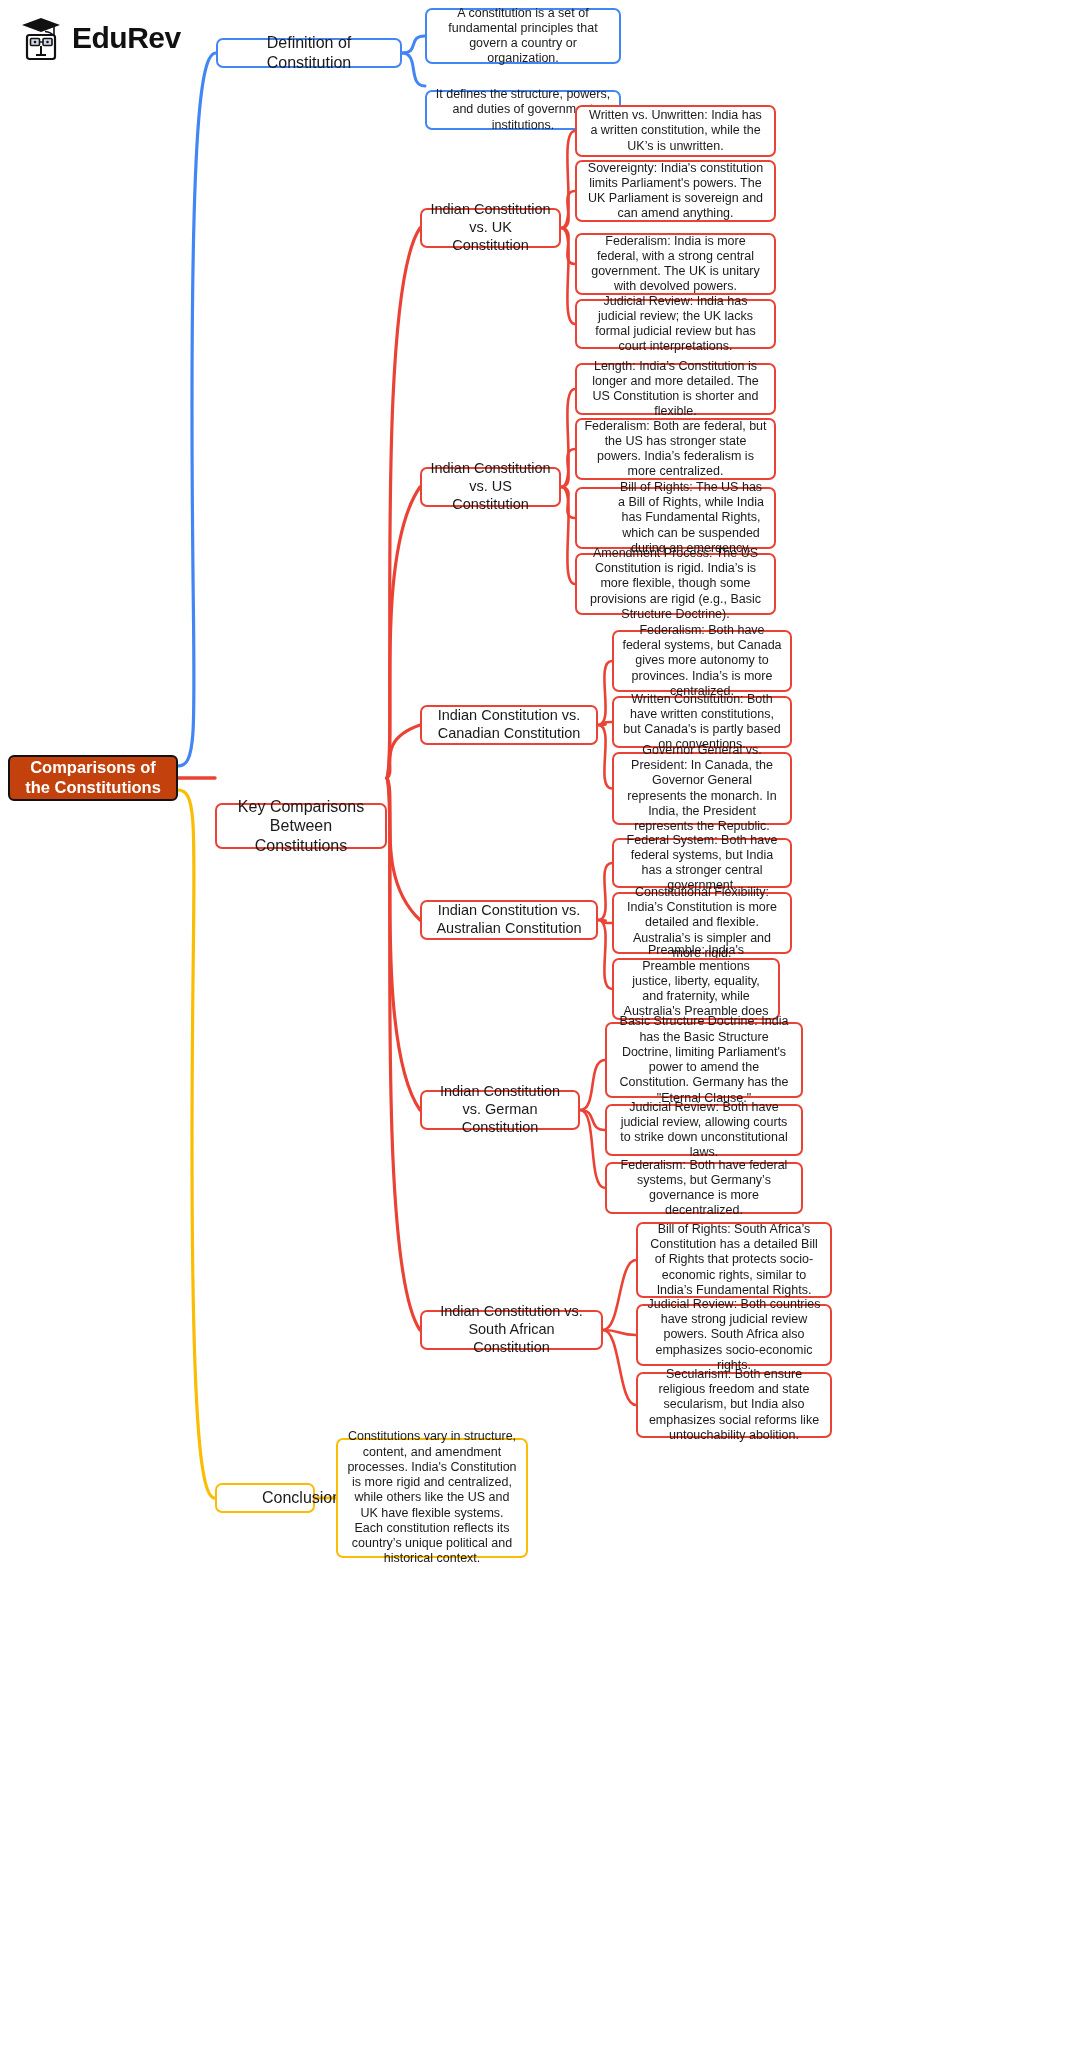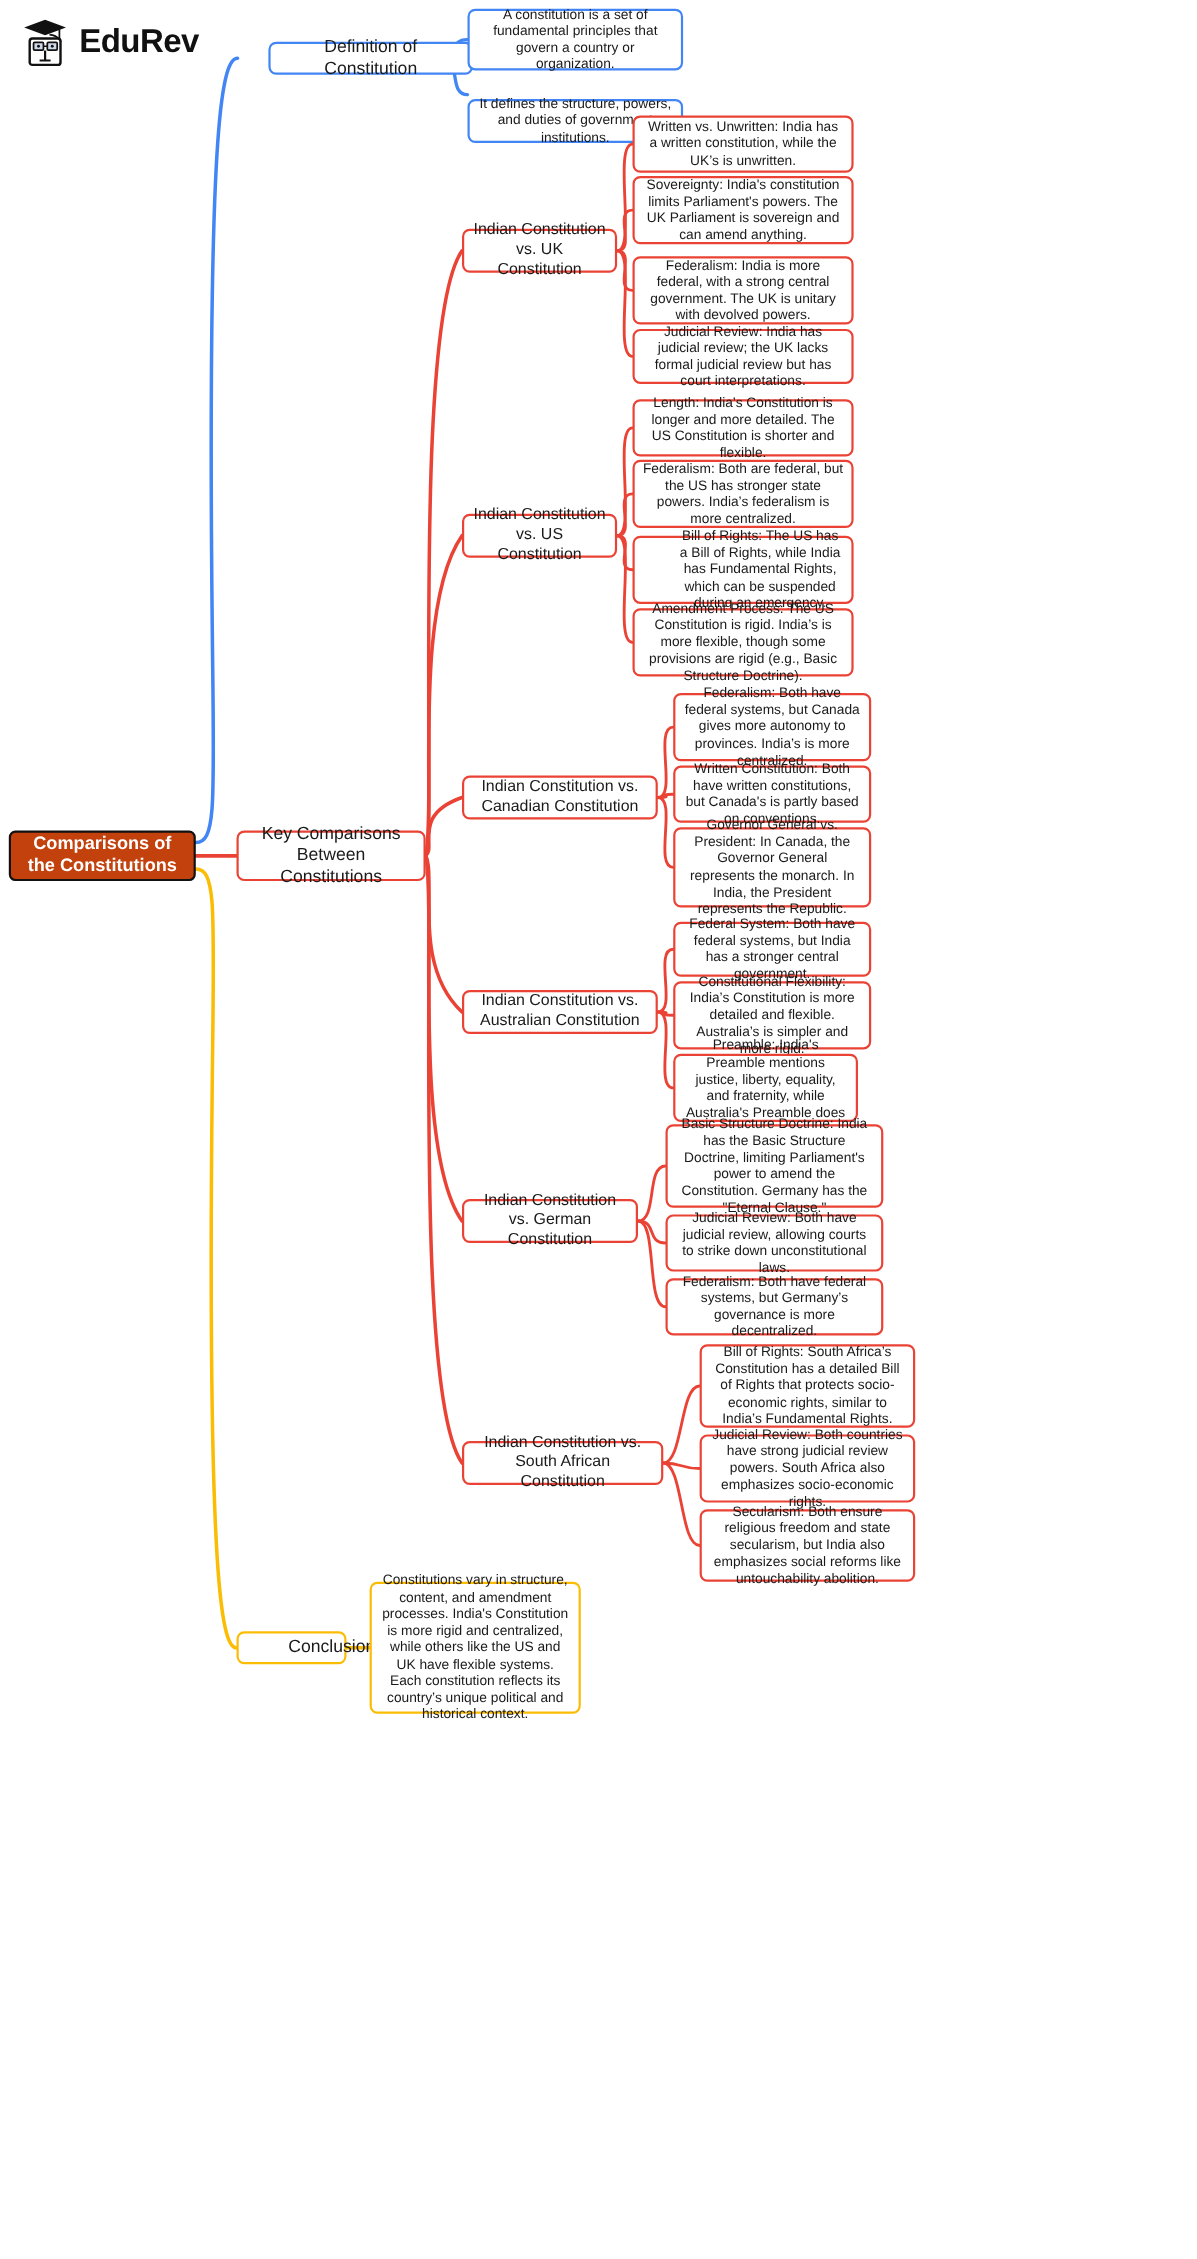--- a/index.html
+++ b/index.html
@@ -60,21 +60,21 @@
     border: 2px solid #111111;
     border-radius: 6px;
     line-height: 1.2;
   }
   .node.branch {
     font-size: 16px;
     border-width: 2.5px;
     border-style: solid;
   }
   .node.branch.blue  { border-color: #4285f4; }
-  .node.branch.red   { border-color: #ea4335; }
+  .node.branch.red   { border-color: #ea4335; margin-top: 48px; }
   .node.branch.amber { border-color: #fbbc04; padding-left: 45px; }
 
   .node.sub {
     font-size: 14.5px;
     border-width: 2px;
     border-style: solid;
   }
   .node.sub.red { border-color: #ea4335; }
 
   .node.leaf {
@@ -141,21 +141,21 @@
       <path d="M21.5 28 L25 28" stroke="#111" stroke-width="1.4"></path>
       <path d="M23 32 L23 41 M18 41 L28 41" stroke="#111" stroke-width="2"></path>
     </svg>
     <div class="logo-text">EduRev</div>
   </div>
 
   <div class="node root" style="left:8px; top:755px; width:170px; height:46px;">
     <span>Comparisons of the Constitutions</span>
   </div>
 
-  <div class="node branch blue" style="left:216px; top:38px; width:186px; height:30px;margin-left:28px;">
+  <div class="node branch blue" style="left:216px; top:38px; width:186px; height:30px;">
     <span>Definition of Constitution</span>
   </div>
   <div class="node leaf blue" style="left:425px; top:8px; width:196px; height:56px;">
     <span>A constitution is a set of fundamental principles that govern a country or organization.</span>
   </div>
   <div class="node leaf blue" style="left:425px; top:66px; width:196px; height:40px;margin-top:24px;">
     <span>It defines the structure, powers, and duties of government institutions.</span>
   </div>
 
   <div class="node branch red" style="left:215px; top:755px; width:172px; height:46px;">

